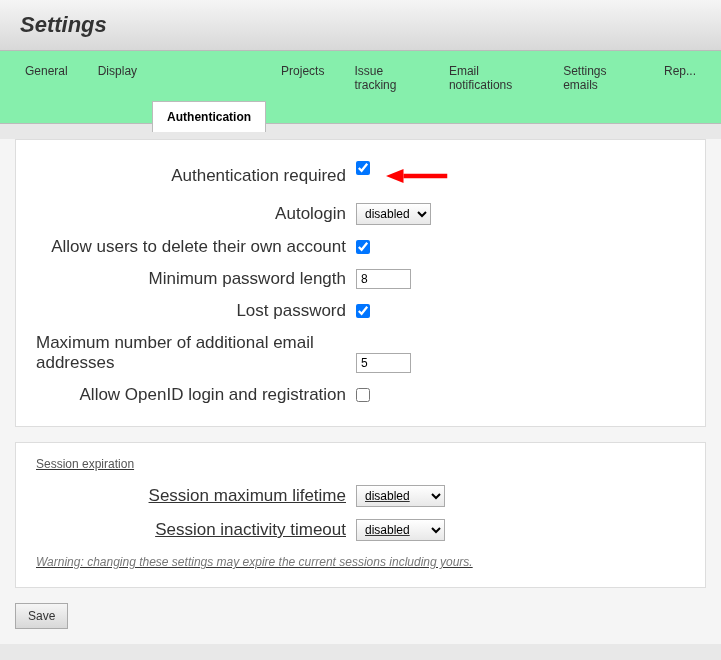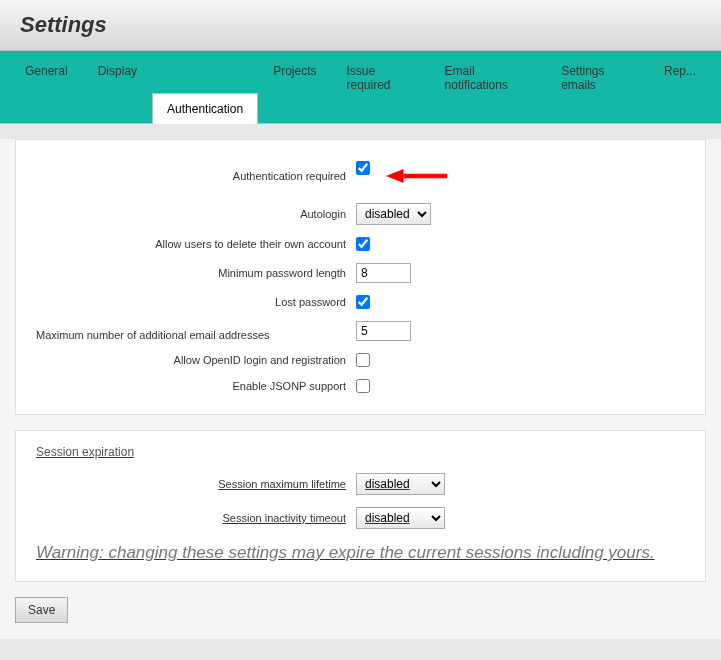--- a/index.html
+++ b/index.html
@@ -14,45 +14,45 @@
       padding: 12px 20px;
       border-bottom: 1px solid #bbb;
       font-style: italic;
     }
     .header h1 {
       font-size: 22px;
       font-weight: bold;
       color: #333;
     }
     .tabs {
-      background: #14b8a6;
+      background: #86efac;
       border-bottom: 1px solid #bbb;
       display: flex;
       padding: 0 10px;
     }
     .tab {
       padding: 8px 14px;
       font-size: 12px;
       cursor: pointer;
       border: 1px solid transparent;
       border-bottom: none;
       margin-top: 4px;
       background: transparent;
       color: #333;
       text-decoration: none;
       display: inline-block;
     }
     .tab.active {
       background: #fff;
       border-color: #bbb;
       border-bottom-color: #fff;
-      font-weight: normal;
+      font-weight: bold;
       color: #000;
       position: relative;
-      top: 1px;
+      top: 9px;
       margin-top: 41px;
     }
     .content {
       background: #f5f5f5;
       min-height: 500px;
       padding: 0;
     }
     .section {
       background: #fff;
       border: 1px solid #ddd;
@@ -62,21 +62,21 @@
     .form-row {
       display: flex;
       align-items: center;
       padding: 6px 20px;
       position: relative;
     }
     .form-label {
       text-align: right;
       width: 320px;
       padding-right: 10px;
-      font-size: 11px;
+      font-size: 17px;
       color: #333;
       flex-shrink: 0;
     }
     .form-control {
       display: flex;
       gap: 6px;
     }
     input[type="checkbox"] {
       width: 14px;
       height: 14px;
@@ -107,21 +107,21 @@
       padding: 10px 0;
       text-decoration: underline;
     }
     .session-section-header {
       font-size: 12px;
       color: #555;
       padding: 4px 20px 8px 20px;
       font-weight: normal;
     }
     .warning-text {
-      font-size: 17px;
+      font-size: 12px;
       color: #777;
       padding: 8px 20px;
       font-style: italic;
     }
     .save-btn {
       margin: 0 15px 15px 15px;
       padding: 5px 12px;
       background: linear-gradient(to bottom, #f5f5f5, #d8d8d8);
       border: 1px solid #aaa;
       font-size: 12px;
@@ -134,21 +134,21 @@
 
 <div class="header">
   <h1>Settings</h1>
 </div>
 
 <div class="tabs">
   <a class="tab">General</a>
   <a class="tab">Display</a>
   <a class="tab active">Authentication</a>
   <a class="tab">Projects</a>
-  <a class="tab">Issue required</a>
+  <a class="tab">Issue tracking</a>
   <a class="tab">Email notifications</a>
   <a class="tab">Settings emails</a>
   <a class="tab">Rep...</a>
 </div>
 
 <div class="content">
 
   
   <div class="section">
 
@@ -208,26 +208,20 @@
     </div>
 
     <div class="form-row">
       <div class="form-label">Allow OpenID login and registration</div>
       <div class="form-control">
         <input type="checkbox" style="">
       </div>
     </div>
 
 
-    <div class="form-row">
-      <div class="form-label">Enable JSONP support</div>
-      <div class="form-control">
-        <input type="checkbox" style="">
-      </div>
-    </div>
 
   </div>
 
   
   <div class="session-section">
     <div class="session-section-header">Session expiration</div>
 
     <div class="form-row">
       <div class="form-label">Session maximum lifetime</div>
       <div class="form-control">

